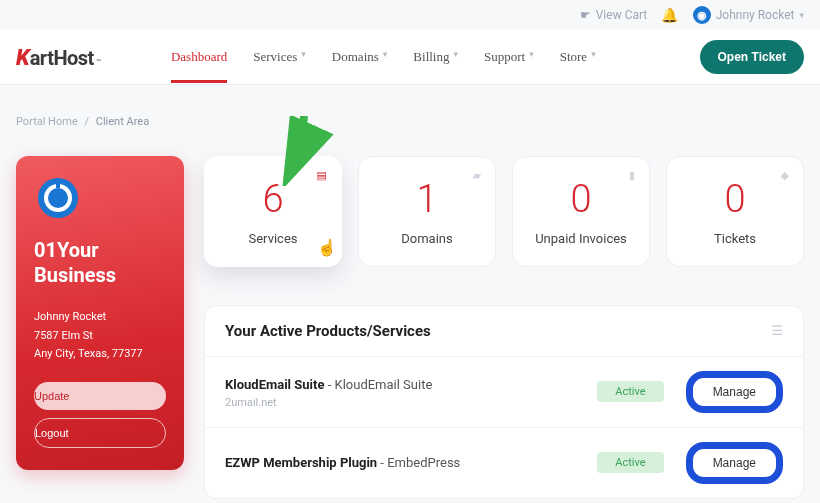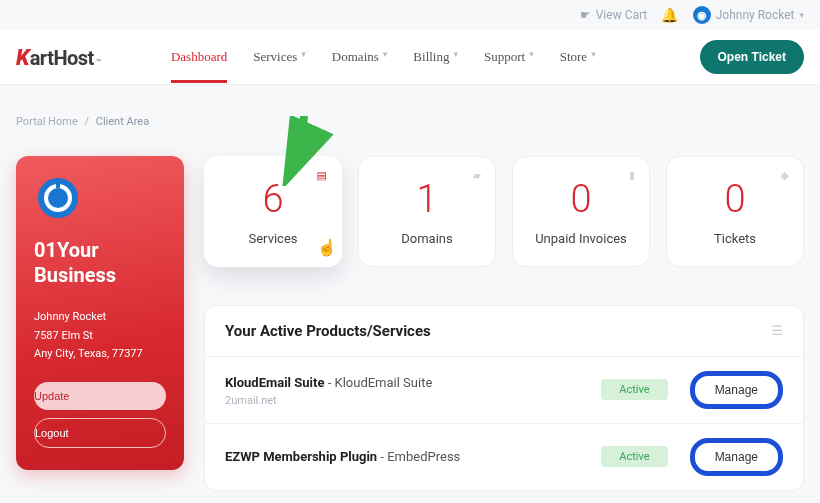--- a/index.html
+++ b/index.html
@@ -49,21 +49,21 @@
 .products { background: #fff; border-radius: 12px; border: 1px solid #edeef2; padding: 0; }
 .prod-head { display: flex; align-items: center; justify-content: space-between; padding: 16px 20px; }
 .prod-head h3 { font-size: 15px; font-weight: 700; color: #222; }
 .prod-head .ico { color: #c7ccd6; font-size: 13px; }
 .prod-row { display: flex; align-items: center; padding: 14px 20px; border-top: 1px solid #f1f2f5; gap: 22px; }
 .prod-info { flex: 1; }
 .prod-name { font-size: 13px; font-weight: 700; color: #222; }
 .prod-desc { font-size: 13px; color: #555; }
 .prod-sub { font-size: 11px; color: #aeb3be; margin-top: 3px; }
 .badge-active { background: #d6f0d9; color: #3ba55c; font-size: 11px; font-weight: 400; padding: 4px 18px; border-radius: 4px; }
-.manage { background: #fff; border: 5px solid #1d4ed8; border-radius: 18px; padding: 7px 20px; font-size: 12px; color: #333; cursor: pointer; }
+.manage { background: #fff; border: 7px solid #1d4ed8; border-radius: 18px; padding: 7px 20px; font-size: 12px; color: #333; cursor: pointer; }
 
 .arrow { position: absolute; pointer-events: none; }
 .cursor-hand { position: absolute; font-size: 16px; pointer-events: none; transform: translateY(3px); }
 </style>
 </head>
 <body>
 
 <div class="top-bar">
   <div class="item">
     <span>☛</span>

